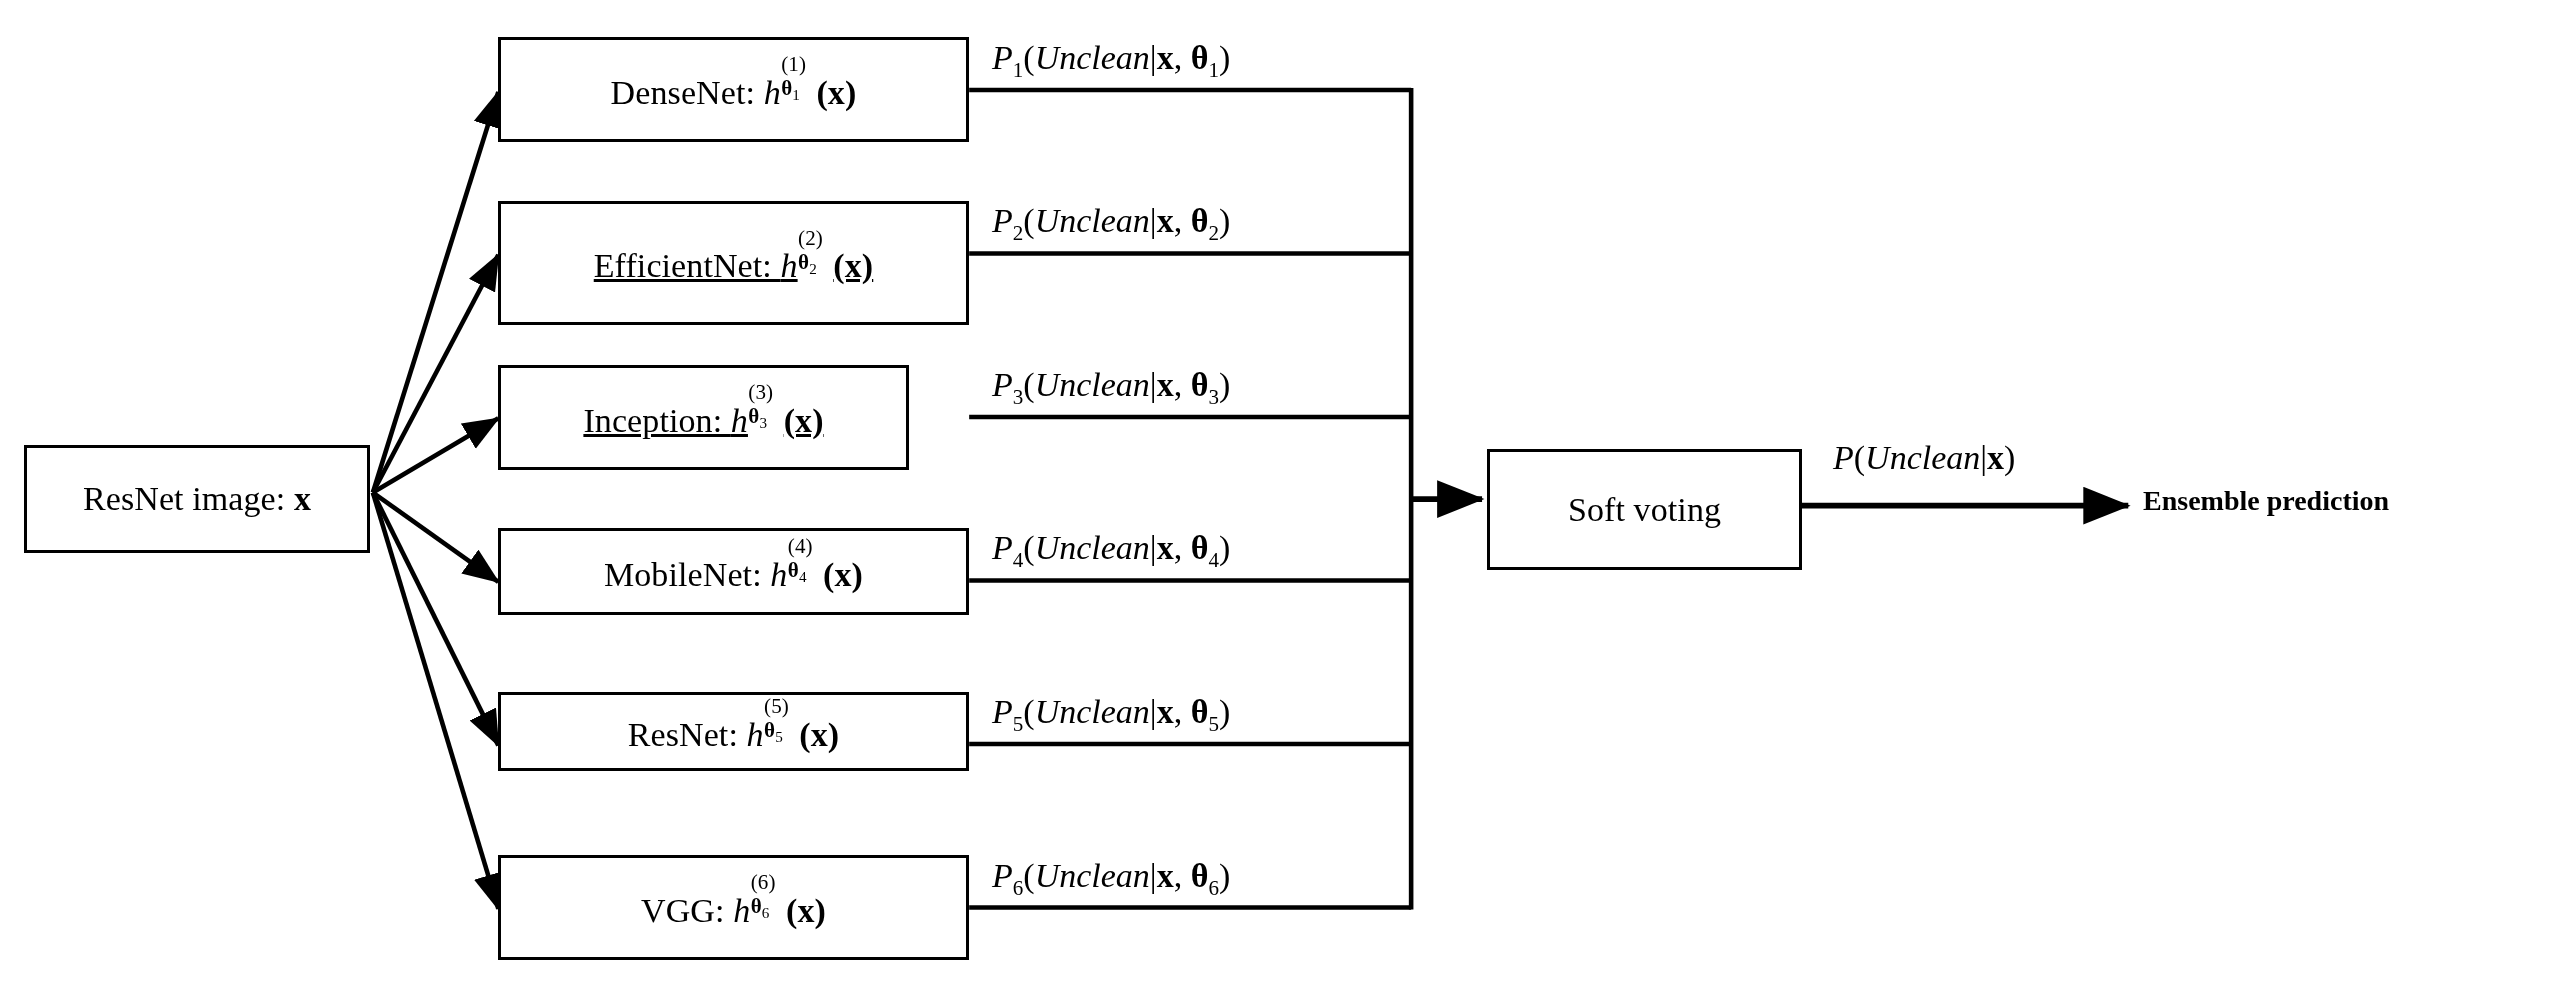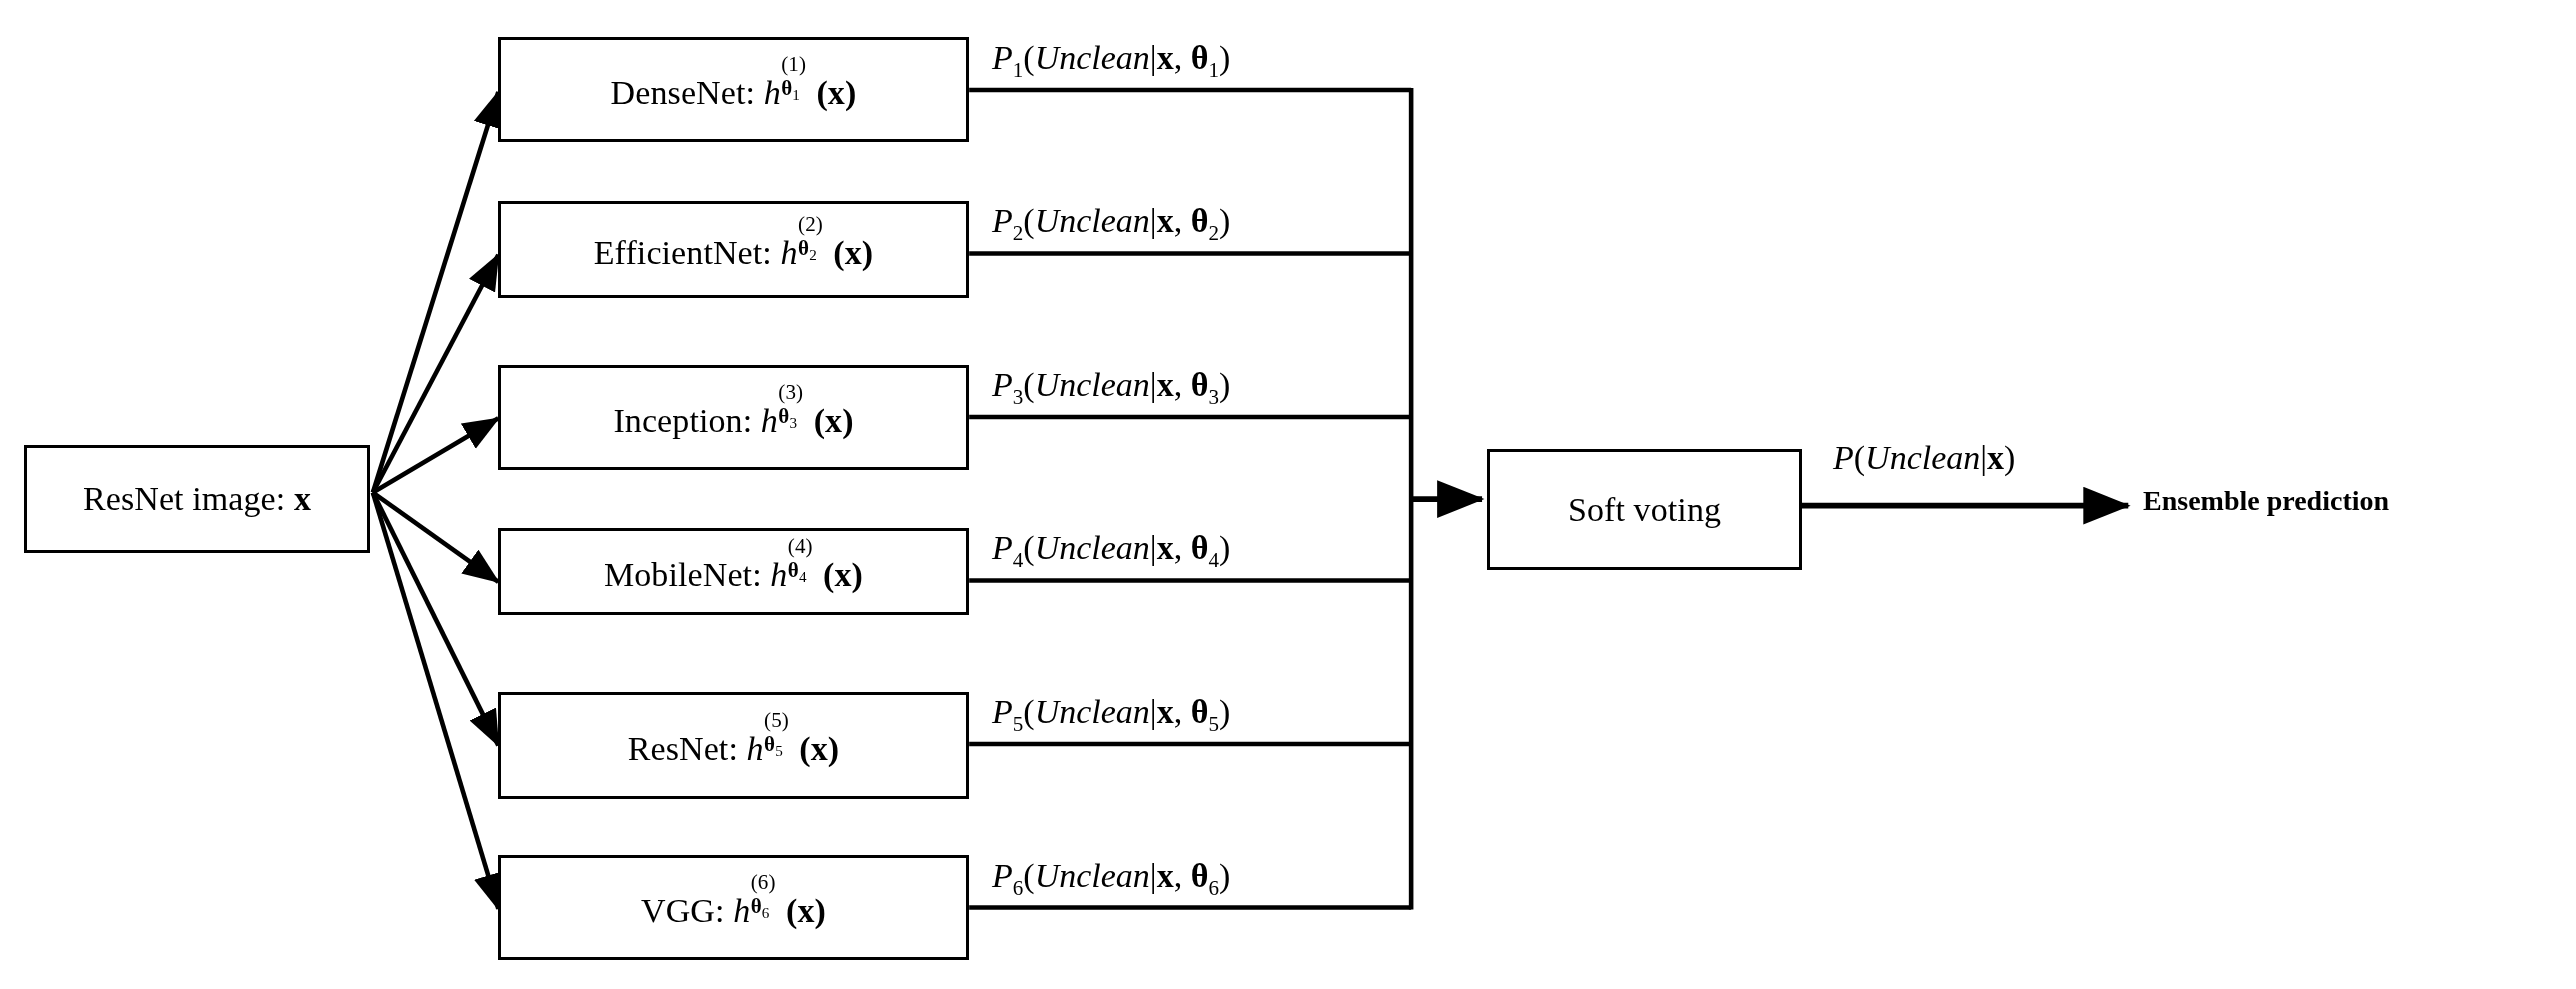--- a/index.html
+++ b/index.html
@@ -137,39 +137,39 @@
       <span>ResNet image: </span><span class="mb">x</span>
     </span>
   </div>
 
   <div class="node-box" style="left:498px; top:37px; width:471px; height:105px;justify-content:center;">
     <span class="node-label">
       <span>DenseNet: </span><span class="mi">h</span><span class="stack"><span class="up">(1)</span><span class="dn"><span class="theta-bold">θ</span><span class="tiny">1</span></span></span><span class="mb">(x)</span>
     </span>
   </div>
 
-  <div class="node-box" style="left:498px; top:201px; width:471px; height:97px;">
+  <div class="node-box" style="left:498px; top:201px; width:471px; height:124px;text-decoration:underline;">
     <span class="node-label">
       <span>EfficientNet: </span><span class="mi">h</span><span class="stack"><span class="up">(2)</span><span class="dn"><span class="theta-bold">θ</span><span class="tiny">2</span></span></span><span class="mb">(x)</span>
     </span>
   </div>
 
-  <div class="node-box" style="left:498px; top:365px; width:471px; height:105px;">
+  <div class="node-box" style="left:498px; top:365px; width:411px; height:105px;text-decoration:underline;">
     <span class="node-label">
       <span>Inception: </span><span class="mi">h</span><span class="stack"><span class="up">(3)</span><span class="dn"><span class="theta-bold">θ</span><span class="tiny">3</span></span></span><span class="mb">(x)</span>
     </span>
   </div>
 
   <div class="node-box" style="left:498px; top:528px; width:471px; height:87px;">
     <span class="node-label">
       <span>MobileNet: </span><span class="mi">h</span><span class="stack"><span class="up">(4)</span><span class="dn"><span class="theta-bold">θ</span><span class="tiny">4</span></span></span><span class="mb">(x)</span>
     </span>
   </div>
 
-  <div class="node-box" style="left:498px; top:692px; width:471px; height:107px;">
+  <div class="node-box" style="left:498px; top:692px; width:471px; height:79px;">
     <span class="node-label">
       <span>ResNet: </span><span class="mi">h</span><span class="stack"><span class="up">(5)</span><span class="dn"><span class="theta-bold">θ</span><span class="tiny">5</span></span></span><span class="mb">(x)</span>
     </span>
   </div>
 
   <div class="node-box" style="left:498px; top:855px; width:471px; height:105px;">
     <span class="node-label">
       <span>VGG: </span><span class="mi">h</span><span class="stack"><span class="up">(6)</span><span class="dn"><span class="theta-bold">θ</span><span class="tiny">6</span></span></span><span class="mb">(x)</span>
     </span>
   </div>

